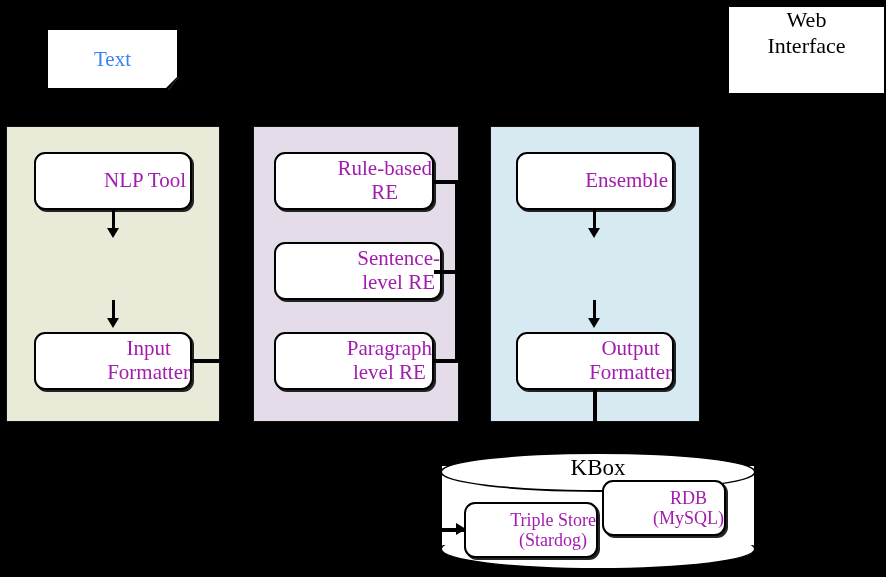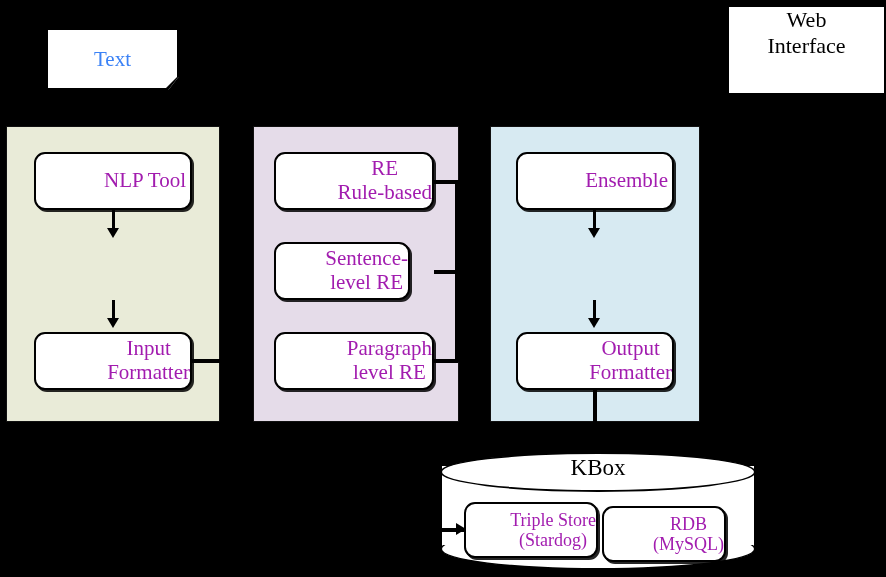--- a/index.html
+++ b/index.html
@@ -87,25 +87,25 @@
   <div class="ln" style="left:251px;top:270px;width:24px;height:3.5px;"></div>
   <div class="arrow-r" style="left:266px;top:265px;"></div>
 
   <div class="ln" style="left:251px;top:359px;width:24px;height:3.5px;"></div>
   <div class="arrow-r" style="left:266px;top:354px;"></div>
 
   <div class="panel" style="left:253px;top:126px;width:206px;height:296px;background:#e5dce9;"></div>
 
   <div class="node" style="left:274px;top:152px;width:160px;height:58px;">
     <div>
+      <div>Rule-based</div>
       <div>RE</div>
-      <div>Rule-based</div>
     </div>
   </div>
-  <div class="node" style="left:274px;top:242px;width:136px;height:58px;">
+  <div class="node" style="left:274px;top:242px;width:168px;height:58px;">
     <div>
       <div>Sentence-</div>
       <div>level RE</div>
     </div>
   </div>
   <div class="node" style="left:274px;top:332px;width:160px;height:58px;">
     <div>
       <div>Paragraph</div>
       <div>level RE</div>
     </div>
@@ -146,20 +146,20 @@
 
   <div class="ln" style="left:442px;top:528px;width:24px;height:3.5px;"></div>
   <div class="arrow-r" style="left:456px;top:523px;"></div>
 
   <div class="node" style="left:464px;top:502px;width:134px;height:56px;font-size:18px;">
     <div>
       <div>Triple Store</div>
       <div>(Stardog)</div>
     </div>
   </div>
-  <div class="node" style="left:602px;top:506px;width:124px;height:56px;font-size:18px;">
+  <div class="node" style="left:602px;top:480px;width:124px;height:56px;font-size:18px;">
     <div>
       <div>RDB</div>
       <div>(MySQL)</div>
     </div>
   </div>
 
 </div>
 
 </body></html>

